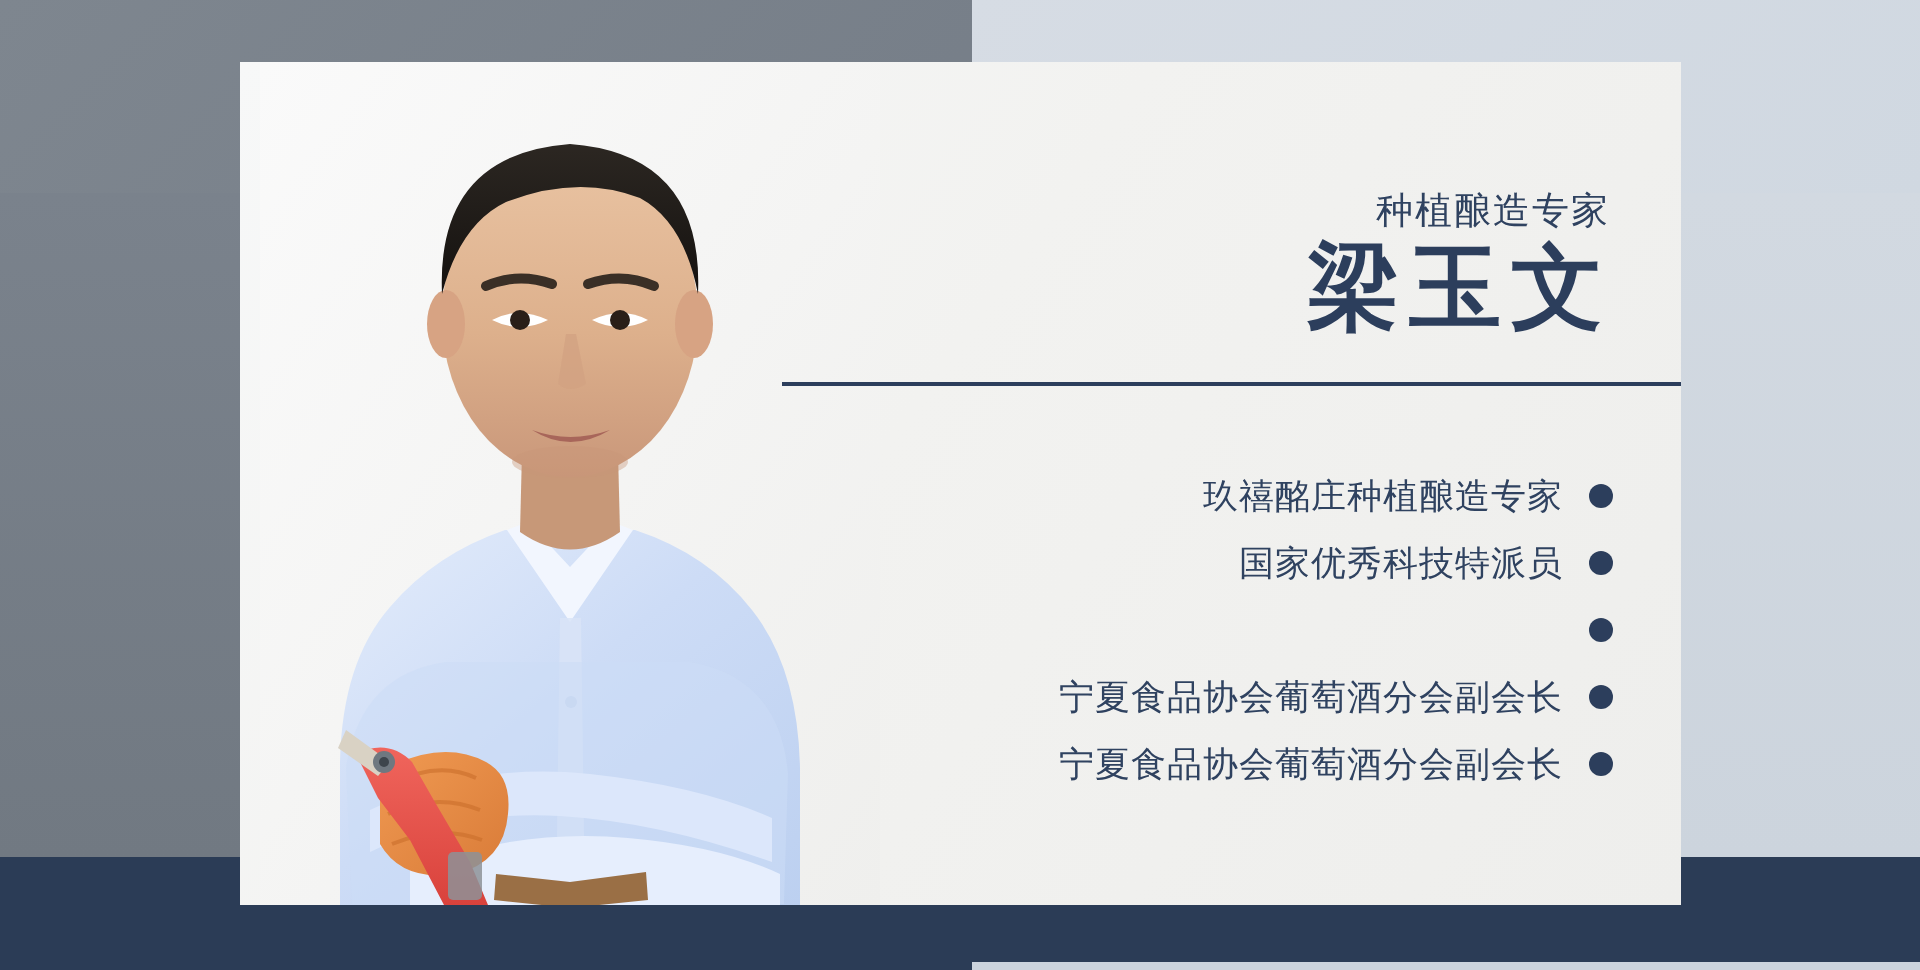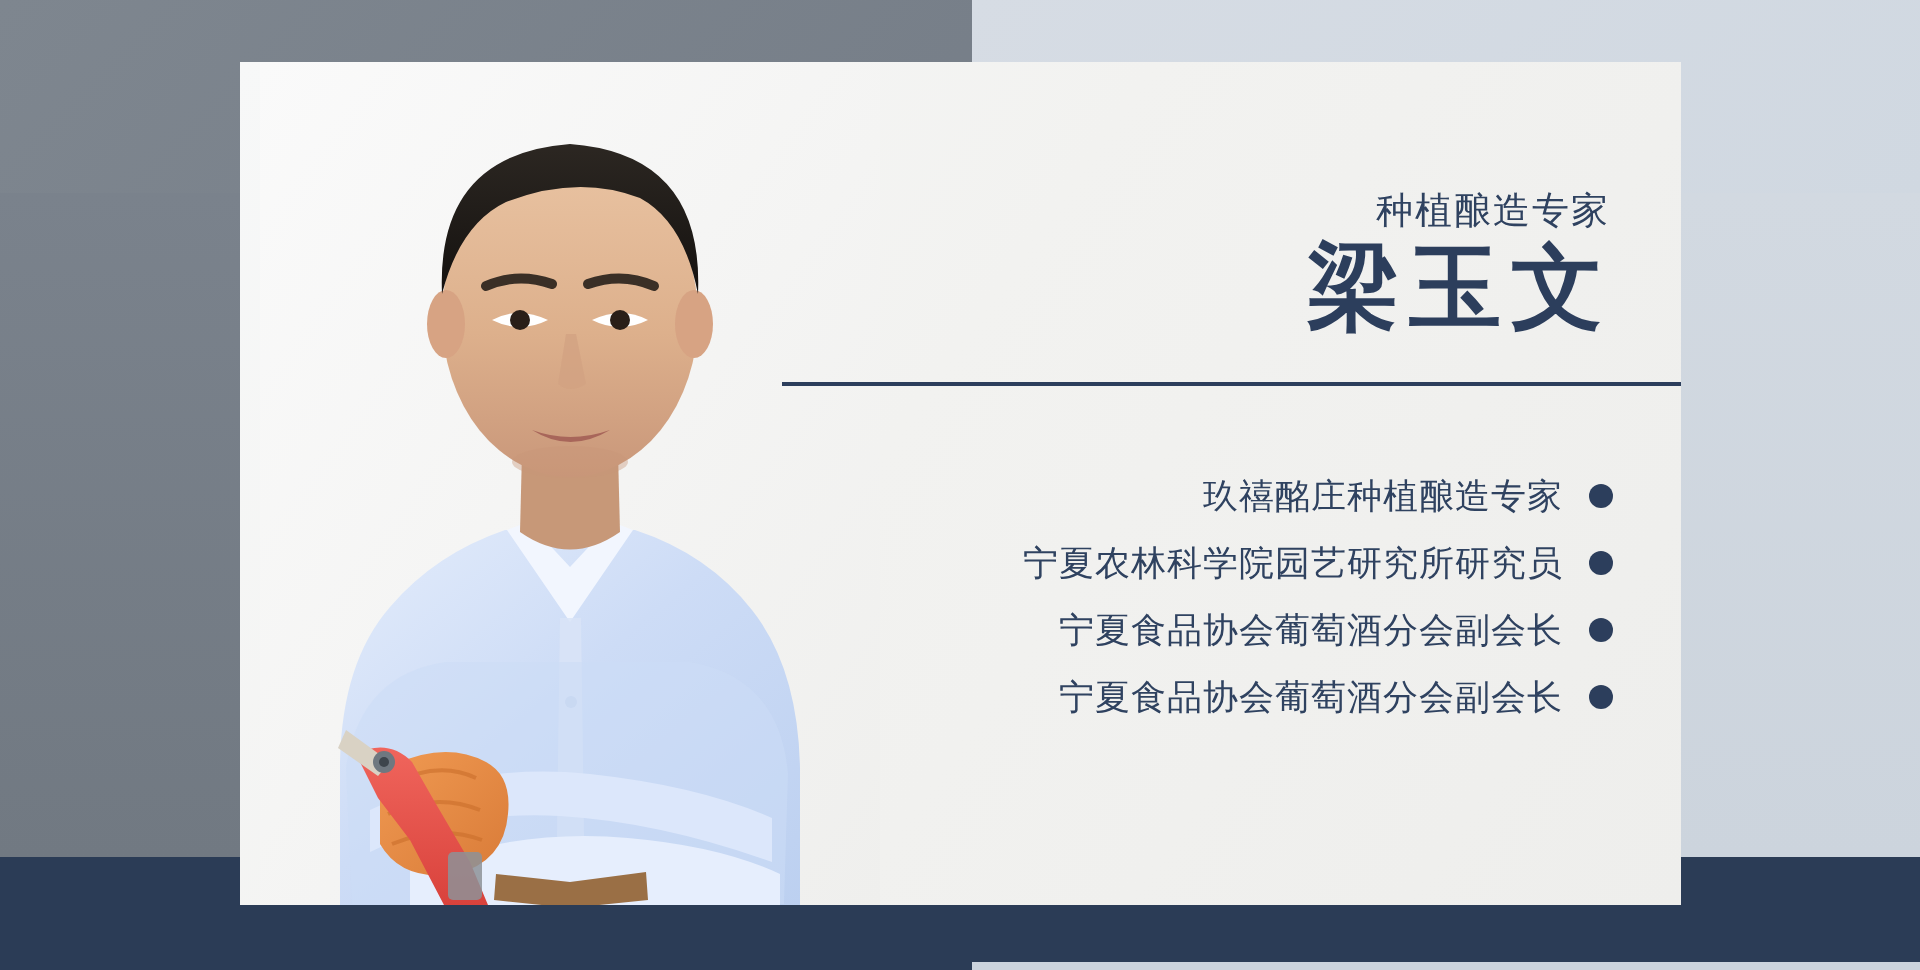--- a/index.html
+++ b/index.html
@@ -238,21 +238,24 @@
       <div id="divider">
         
       </div>
 
       <ul id="credentials">
         <li class="cred-item">
           <span class="cred-label">玖禧酩庄种植酿造专家</span>
           <span class="cred-dot"></span>
         </li>
         <li class="cred-item">
-          <span class="cred-label">宁夏农林科学院园艺研究所研究员</span>
+          <span class="cred-label">国家优秀科技特派员</span>
+          <span class="cred-dot"></span>
+        </li>
+        <li class="cred-item">
           <span class="cred-dot"></span>
         </li>
         <li class="cred-item">
           <span class="cred-label">宁夏食品协会葡萄酒分会副会长</span>
           <span class="cred-dot"></span>
         </li>
         <li class="cred-item">
           <span class="cred-label">宁夏食品协会葡萄酒分会副会长</span>
           <span class="cred-dot"></span>
         </li>

